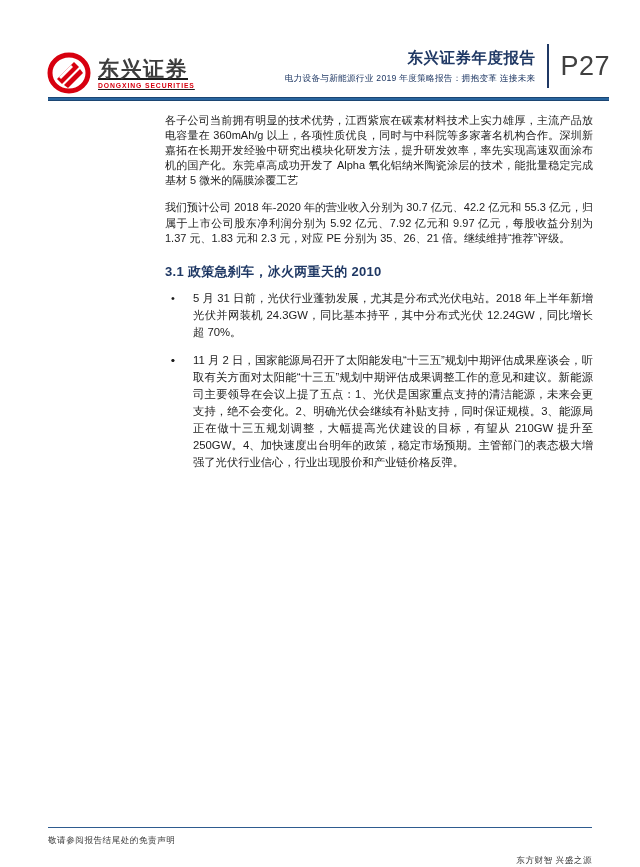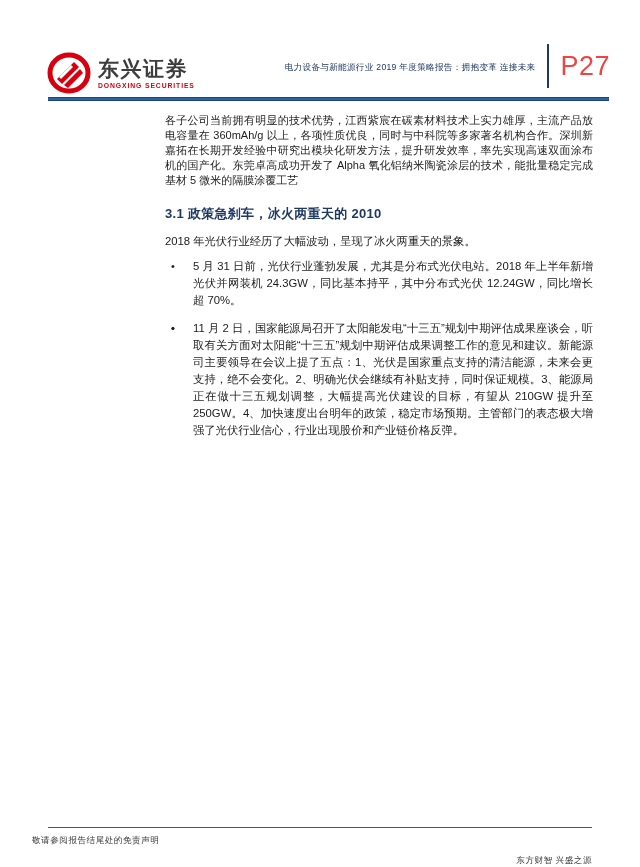--- a/index.html
+++ b/index.html
@@ -16,21 +16,21 @@
 
   
   .logo {
     position: absolute;
     left: 47px;
     top: 52px;
     display: flex;
     align-items: center;
   }
   .logo-mark { width: 44px; height: 42px; flex: 0 0 auto; }
-  .logo-text { margin-left: 7px; }
+  .logo-text { margin-left: 7px; text-decoration: underline; }
   .logo-cn {
     font-size: 21px;
     font-weight: bold;
     color: #3d3d3d;
     letter-spacing: 1.5px;
     line-height: 1.1;
   }
   .logo-en {
     font-size: 6.8px;
     color: #d7000f;
@@ -61,21 +61,21 @@
     padding-left: 24px;
   }
   .header-divider {
     width: 2px;
     height: 44px;
     background: #1f3864;
     margin: 0 11px 0 12px;
   }
   .page-number {
     font-size: 27px;
-    color: #ef4444;
+    color: #404040;
     font-weight: 400;
     letter-spacing: 0.5px;
   }
   .header-rule {
     position: absolute;
     left: 48px;
     right: 31px;
     top: 97px;
     height: 4px;
     background: linear-gradient(to bottom, #16365c 0%, #2e75b6 50%, #16365c 100%);
@@ -137,21 +137,21 @@
   .footer-rule {
     position: absolute;
     left: 48px;
     right: 48px;
     top: 827px;
     height: 1px;
     background: #2e5b8f;
   }
   .footer-left {
     position: absolute;
-    left: 32px;
+    left: 48px;
     top: 835px;
     font-size: 8.6px;
     color: #3a3a3a;
     letter-spacing: 0.5px;
   }
   .footer-right {
     position: absolute;
     right: 48px;
     top: 835px;
     font-size: 8.6px;
@@ -173,33 +173,34 @@
       <path d="M12 25 L24 13 L26 15 L14 27 Z" fill="#ffffff"></path>
     </svg>
     <div class="logo-text">
       <div class="logo-cn">东兴证券</div>
       <div class="logo-en">DONGXING SECURITIES</div>
     </div>
   </div>
 
   <div class="header-right">
     <div class="header-titles">
+      <div class="report-title">东兴证券年度报告</div>
       <div class="report-subtitle">电力设备与新能源行业 2019 年度策略报告：拥抱变革 连接未来</div>
     </div>
     <div class="header-divider"></div>
     <div class="page-number">P27</div>
   </div>
 
   <div class="header-rule"></div>
 
   <div class="content">
     <p class="para">各子公司当前拥有明显的技术优势，江西紫宸在碳素材料技术上实力雄厚，主流产品放电容量在 360mAh/g 以上，各项性质优良，同时与中科院等多家著名机构合作。深圳新嘉拓在长期开发经验中研究出模块化研发方法，提升研发效率，率先实现高速双面涂布机的国产化。东莞卓高成功开发了 Alpha 氧化铝纳米陶瓷涂层的技术，能批量稳定完成基材 5 微米的隔膜涂覆工艺</p>
+    <p class="para">我们预计公司 2018 年-2020 年的营业收入分别为 30.7 亿元、42.2 亿元和 55.3 亿元，归属于上市公司股东净利润分别为 5.92 亿元、7.92 亿元和 9.97 亿元，每股收益分别为 1.37 元、1.83 元和 2.3 元，对应 PE 分别为 35、26、21 倍。继续维持“推荐”评级。</p>
 
     <div class="subsection-title">3.1 政策急刹车，冰火两重天的 2010</div>
-    <p class="intro-para">2018 年光伏行业经历了大幅波动，呈现了冰火两重天的景象。</p>
 
     <div class="bullet-list">
       <div class="bullet-item">
         <span class="bullet-marker">•</span>
         <span>5 月 31 日前，光伏行业蓬勃发展，尤其是分布式光伏电站。2018 年上半年新增光伏并网装机 24.3GW，同比基本持平，其中分布式光伏 12.24GW，同比增长超 70%。</span>
       </div>
       <div class="bullet-item">
         <span class="bullet-marker">•</span>
       </div>
       <div class="bullet-item">

